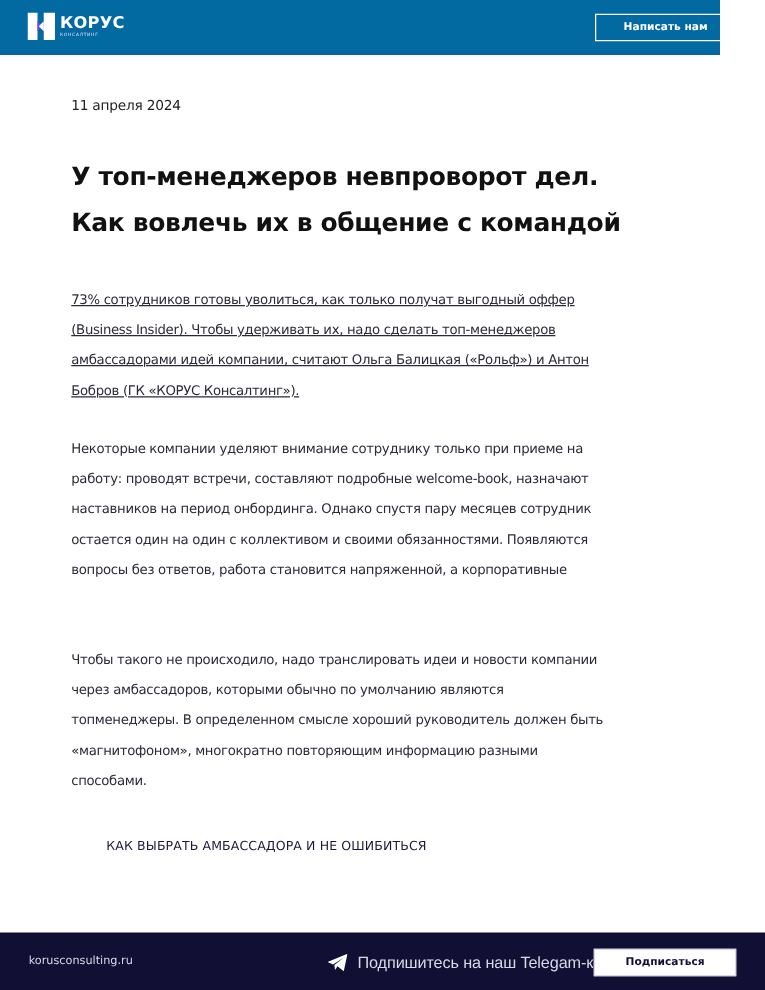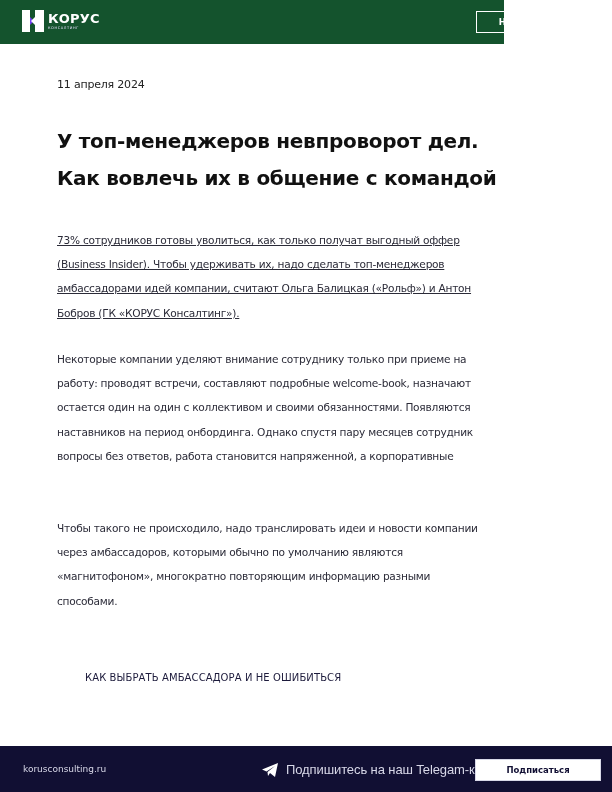--- a/index.html
+++ b/index.html
@@ -1,21 +1,21 @@
 <!DOCTYPE html>
 <html><head>
   <meta charset="utf-8">
   <style>
     * { margin: 0; padding: 0; box-sizing: border-box; }
     html, body { width: 612px; height: 792px; background: #ffffff; overflow: hidden; }
     body { font-family: "DejaVu Sans", sans-serif; position: relative; color: #1a1a1a; }
 
     .header {
-      position: absolute; left: 0; top: 0; width: 504px; height: 44px;
-      background: #14532d;
+      position: absolute; left: 0; top: 0; width: 576px; height: 44px;
+      background: #0369a1;
     }
     .logo { position: absolute; left: 22px; top: 10px; display: flex; align-items: center; }
     .logo-mark { width: 22px; height: 22px; position: relative; }
     .logo-mark svg { display: block; }
     .logo-text { margin-left: 4px; display: flex; flex-direction: column; line-height: 1; }
     .logo-name {
       font-family: "DejaVu Sans", sans-serif; font-weight: bold; color: #fff;
       font-size: 13px; letter-spacing: 0.2px;
     }
     .logo-sub {
@@ -66,21 +66,21 @@
       font-family: "DejaVu Sans", sans-serif; font-size: 9px; color: #d8d8e8;
       text-decoration: none;
     }
     .footer-tg { position: absolute; left: 262px; top: 16px; display: flex; align-items: center; }
     .tg-icon { width: 16px; height: 14px; margin-right: 8px; }
     .tg-text {
       font-family: Liberation Sans, sans-serif; font-size: 13px; color: #d8d8e8;
       letter-spacing: -0.1px;
     }
     .btn-subscribe {
-      position: absolute; left: 475px; top: 13px; width: 126px; height: 22px;
+      position: absolute; left: 475px; top: 13px; width: 114px; height: 22px;
       border: 1px solid #d8d8e8; background: #ffffff; color: #110f33;
       font-family: "DejaVu Sans", sans-serif; font-weight: bold; font-size: 8.5px;
       display: flex; align-items: center; justify-content: center; cursor: pointer;
     }
   </style>
 </head>
 <body>
 
 <header class="header">
   <div class="logo">
@@ -110,28 +110,29 @@
 <div class="para p1">
   <span>73% сотрудников готовы уволиться, как только получат выгодный оффер</span>
   <span>(Business Insider). Чтобы удерживать их, надо сделать топ-менеджеров</span>
   <span>амбассадорами идей компании, считают Ольга Балицкая («Рольф») и Антон</span>
   <span>Бобров (ГК «КОРУС Консалтинг»).</span>
 </div>
 
 <div class="para p2">
   <span>Некоторые компании уделяют внимание сотруднику только при приеме на</span>
   <span>работу: проводят встречи, составляют подробные welcome-book, назначают</span>
+  <span>наставников на период онбординга. Однако спустя пару месяцев сотрудник</span>
   <span>остается один на один с коллективом и своими обязанностями. Появляются</span>
-  <span>наставников на период онбординга. Однако спустя пару месяцев сотрудник</span>
   <span>вопросы без ответов, работа становится напряженной, а корпоративные</span>
 </div>
 
 <div class="para p3">
   <span>Чтобы такого не происходило, надо транслировать идеи и новости компании</span>
   <span>через амбассадоров, которыми обычно по умолчанию являются</span>
+  <span>топменеджеры. В определенном смысле хороший руководитель должен быть</span>
   <span>«магнитофоном», многократно повторяющим информацию разными</span>
   <span>способами.</span>
 </div>
 
 <h2 class="subhead">КАК ВЫБРАТЬ АМБАССАДОРА И НЕ ОШИБИТЬСЯ</h2>
 
 <footer class="footer">
   <a class="footer-site">korusconsulting.ru</a>
   <div class="footer-tg">
     <svg class="tg-icon" viewBox="0 0 16 14" width="16" height="14">

